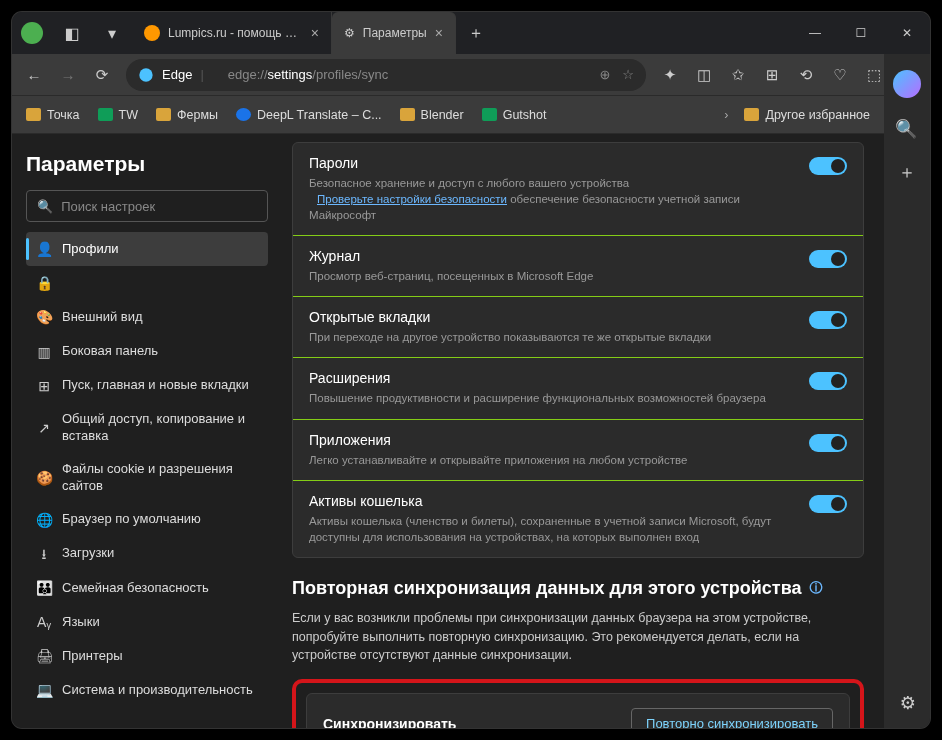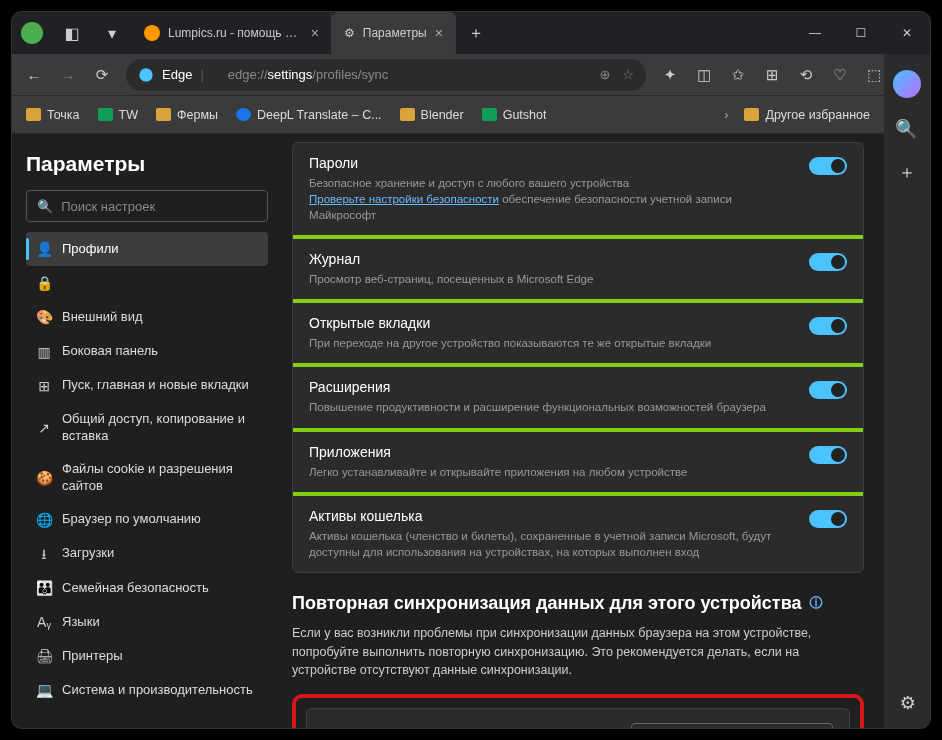--- a/index.html
+++ b/index.html
@@ -33,26 +33,26 @@
 .content { flex:1; display:flex; margin-right:46px; overflow:hidden; background:#1f1f1f; }
 .sidebar { width:270px; padding:18px 14px; overflow-y:auto; }
 .sb-title { color:#fff; font-size:21px; font-weight:600; margin-bottom:14px; }
 .sb-search { display:flex; align-items:center; gap:8px; height:32px; border:1px solid #555; border-radius:4px; padding:0 10px; color:#888; font-size:13px; margin-bottom:10px; }
 .sb-item { display:flex; align-items:center; gap:10px; padding:8px 10px; font-size:13px; color:#ddd; border-radius:4px; cursor:pointer; line-height:1.3; }
 .sb-item.active { background:#3d3d3d; color:#fff; position:relative; }
 .sb-item.active::before { content:""; position:absolute; left:0; top:6px; bottom:6px; width:3px; background:#4cc2ff; border-radius:2px; }
 .sb-ico { width:16px; flex-shrink:0; text-align:center; font-size:14px; color:#ccc; }
 .main { flex:1; padding:8px 20px 20px 10px; overflow-y:auto; color:#ddd; }
 .sync-block { background:#2b2b2b; border:1px solid #3d3d3d; border-radius:6px; margin-bottom:20px; }
-.sync-row { padding:12px 16px; border-bottom:4px solid #84cc16; display:flex; align-items:flex-start; gap:12px; }
+.sync-row { padding:12px 16px; border-bottom:1px solid #84cc16; display:flex; align-items:flex-start; gap:12px; }
 .sync-row:last-child { border-bottom:none; }
 .sync-txt { flex:1; }
 .sync-title { font-size:14px; color:#fff; margin-bottom:4px; }
 .sync-desc { font-size:11.5px; color:#999; line-height:1.4; }
-.sync-link { color:#6cb8ff; text-decoration:underline; }
+.sync-link { color:#6cb8ff; text-decoration:underline;margin-left:8px; }
 .toggle { width:38px; height:18px; background:#4cc2ff; border-radius:10px; position:relative; flex-shrink:0; margin-top:2px; }
 .toggle::after { content:""; position:absolute; right:2px; top:2px; width:14px; height:14px; background:#222; border-radius:50%; }
 .resync-h { font-size:18px; color:#fff; font-weight:600; margin-bottom:10px; display:flex; align-items:center; gap:8px; }
 .info-ico { color:#6cb8ff; font-size:13px; }
 .resync-desc { font-size:12.5px; color:#ccc; line-height:1.5; margin-bottom:14px; }
 .resync-box { border:4px solid #d4151a; border-radius:10px; padding:10px; }
 .resync-inner { background:#2b2b2b; border:1px solid #3d3d3d; border-radius:6px; padding:14px 16px; display:flex; align-items:center; justify-content:space-between; }
 .resync-label { font-size:14px; color:#fff; font-weight:600; }
 .resync-btn { border:1px solid #666; background:transparent; color:#7dd3fc; font-size:13px; padding:7px 14px; border-radius:4px; cursor:pointer; }
 .gear-float { position:absolute; right:14px; bottom:14px; color:#ccc; font-size:18px; }

